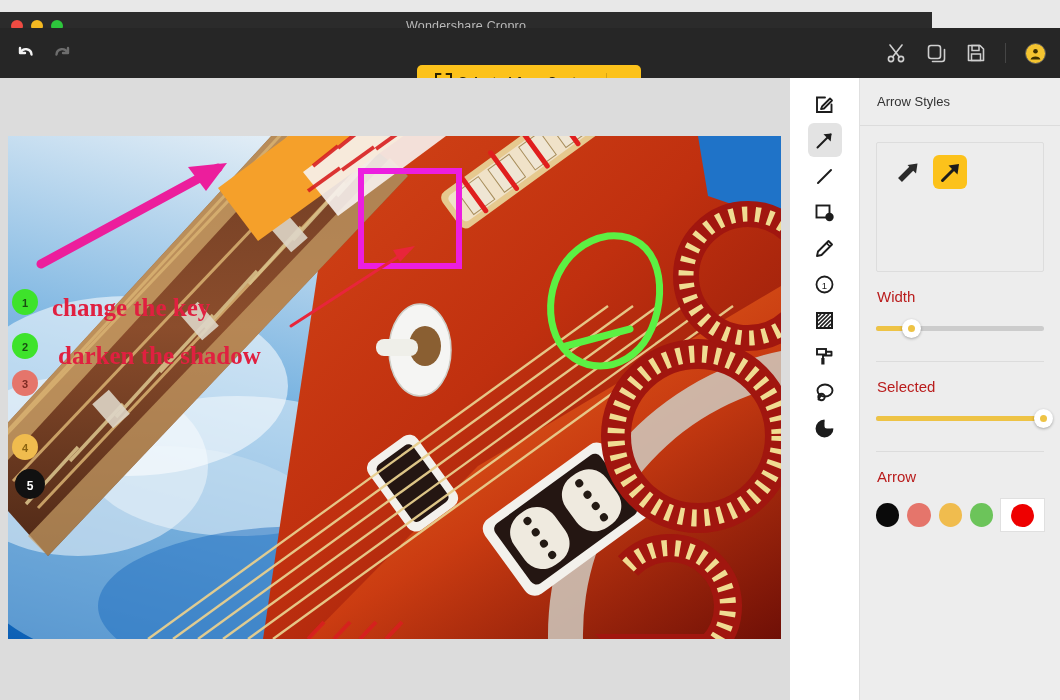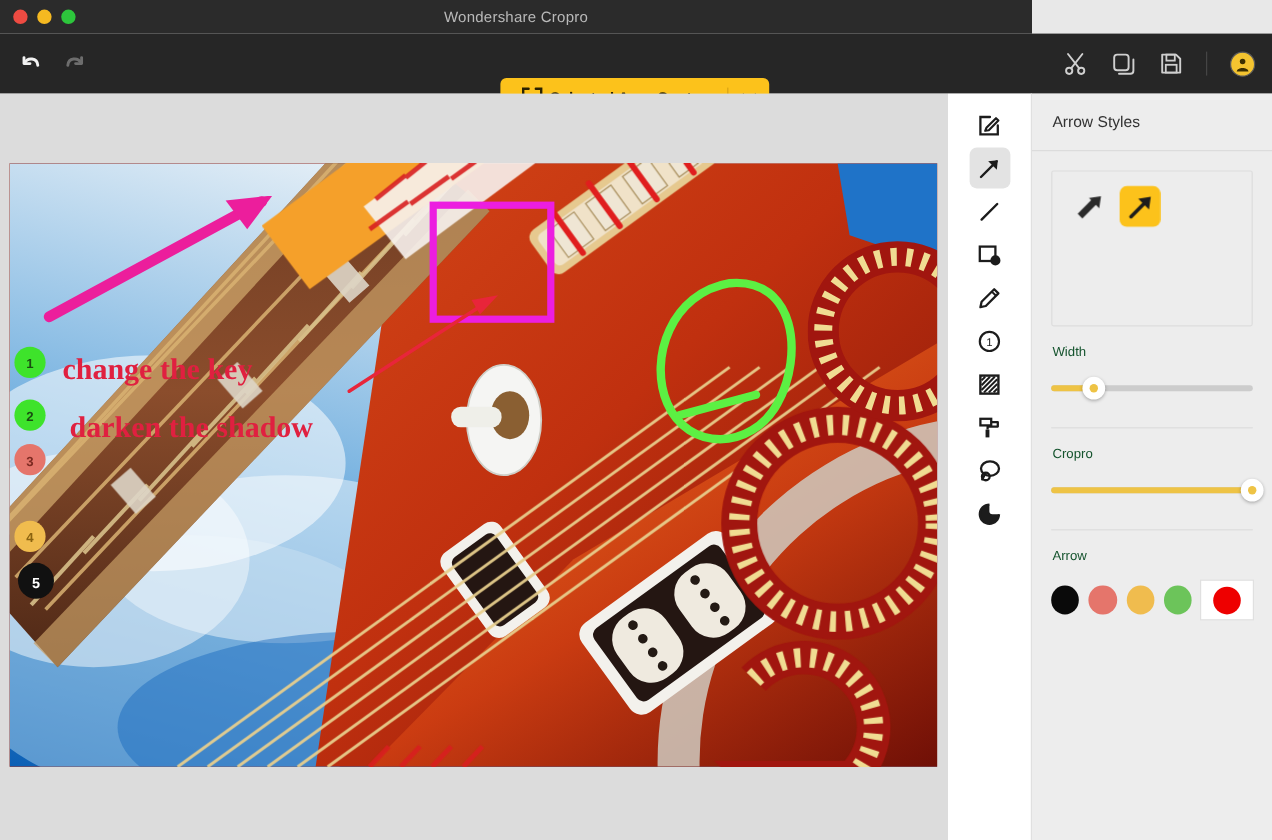--- a/index.html
+++ b/index.html
@@ -5,21 +5,21 @@
   * { margin:0; padding:0; box-sizing:border-box; }
   html, body {
     width:1060px; height:700px;
     font-family:"Liberation Sans", sans-serif;
     background:#2b2b2b; overflow:hidden;
   }
   #app { position:relative; width:1060px; height:700px; background:#e8e8e8; }
 
   
   .titlebar {
-    position:absolute; top:0; left:0; width:860px; height:28px;
+    position:absolute; top:12px; left:0; width:932px; height:28px;
     background:#2b2b2b; display:flex; align-items:center;
   }
   .traffic { display:flex; gap:8px; margin-left:11px; }
   .dot { width:12px; height:12px; border-radius:50%; }
   .dot.red{background:#ee4b42;} .dot.yel{background:#f5b921;} .dot.grn{background:#2dc63c;}
   .wintitle {
     position:absolute; left:0; right:0; text-align:center;
     color:#b9b9b9; font-size:12.5px; letter-spacing:.2px;
   }
 
@@ -92,21 +92,21 @@
   .style-box {
     height:130px; border:1px solid #dddddd; background:#ededed;
     border-radius:2px; padding:12px 0 0 14px; display:flex; gap:8px;
   }
   .style-cell {
     width:34px; height:34px; border-radius:6px;
     display:flex; align-items:center; justify-content:center; cursor:pointer;
   }
   .style-cell.sel { background:#fcc21b; }
 
-  .sec-label { font-size:11px; color:#14532d; margin:16px 0 0 1px; }
+  .sec-label { font-size:15px; color:#b91c1c; margin:16px 0 0 1px; }
   .slider { position:relative; height:22px; margin-top:12px; }
   .track { position:absolute; top:9px; left:0; width:100%; height:5px;
            background:#cccccc; border-radius:3px; }
   .fill { position:absolute; top:9px; left:0; height:5px;
           background:#eec345; border-radius:3px; }
   .thumb {
     position:absolute; top:2px; width:19px; height:19px; border-radius:50%;
     background:#fff; box-shadow:0 1px 3px rgba(0,0,0,.3);
     display:flex; align-items:center; justify-content:center; cursor:pointer;
   }
@@ -529,21 +529,21 @@
 
       <div class="sec-label">Width</div>
       <div class="slider">
         <div class="track"></div>
         <div class="fill" id="wfill" style="width: 21%;"></div>
         <div class="thumb" id="wthumb" style="left: 26.28px;"></div>
       </div>
 
       <div class="divider"></div>
 
-      <div class="sec-label">Cropro</div>
+      <div class="sec-label">Selected</div>
       <div class="slider">
         <div class="track"></div>
         <div class="fill" id="ofill" style="width: 100%;"></div>
         <div class="thumb" id="othumb" style="left: 158px;"></div>
       </div>
 
       <div class="divider"></div>
 
       <div class="sec-label">Arrow</div>
       <div class="swatches" id="swatches">

